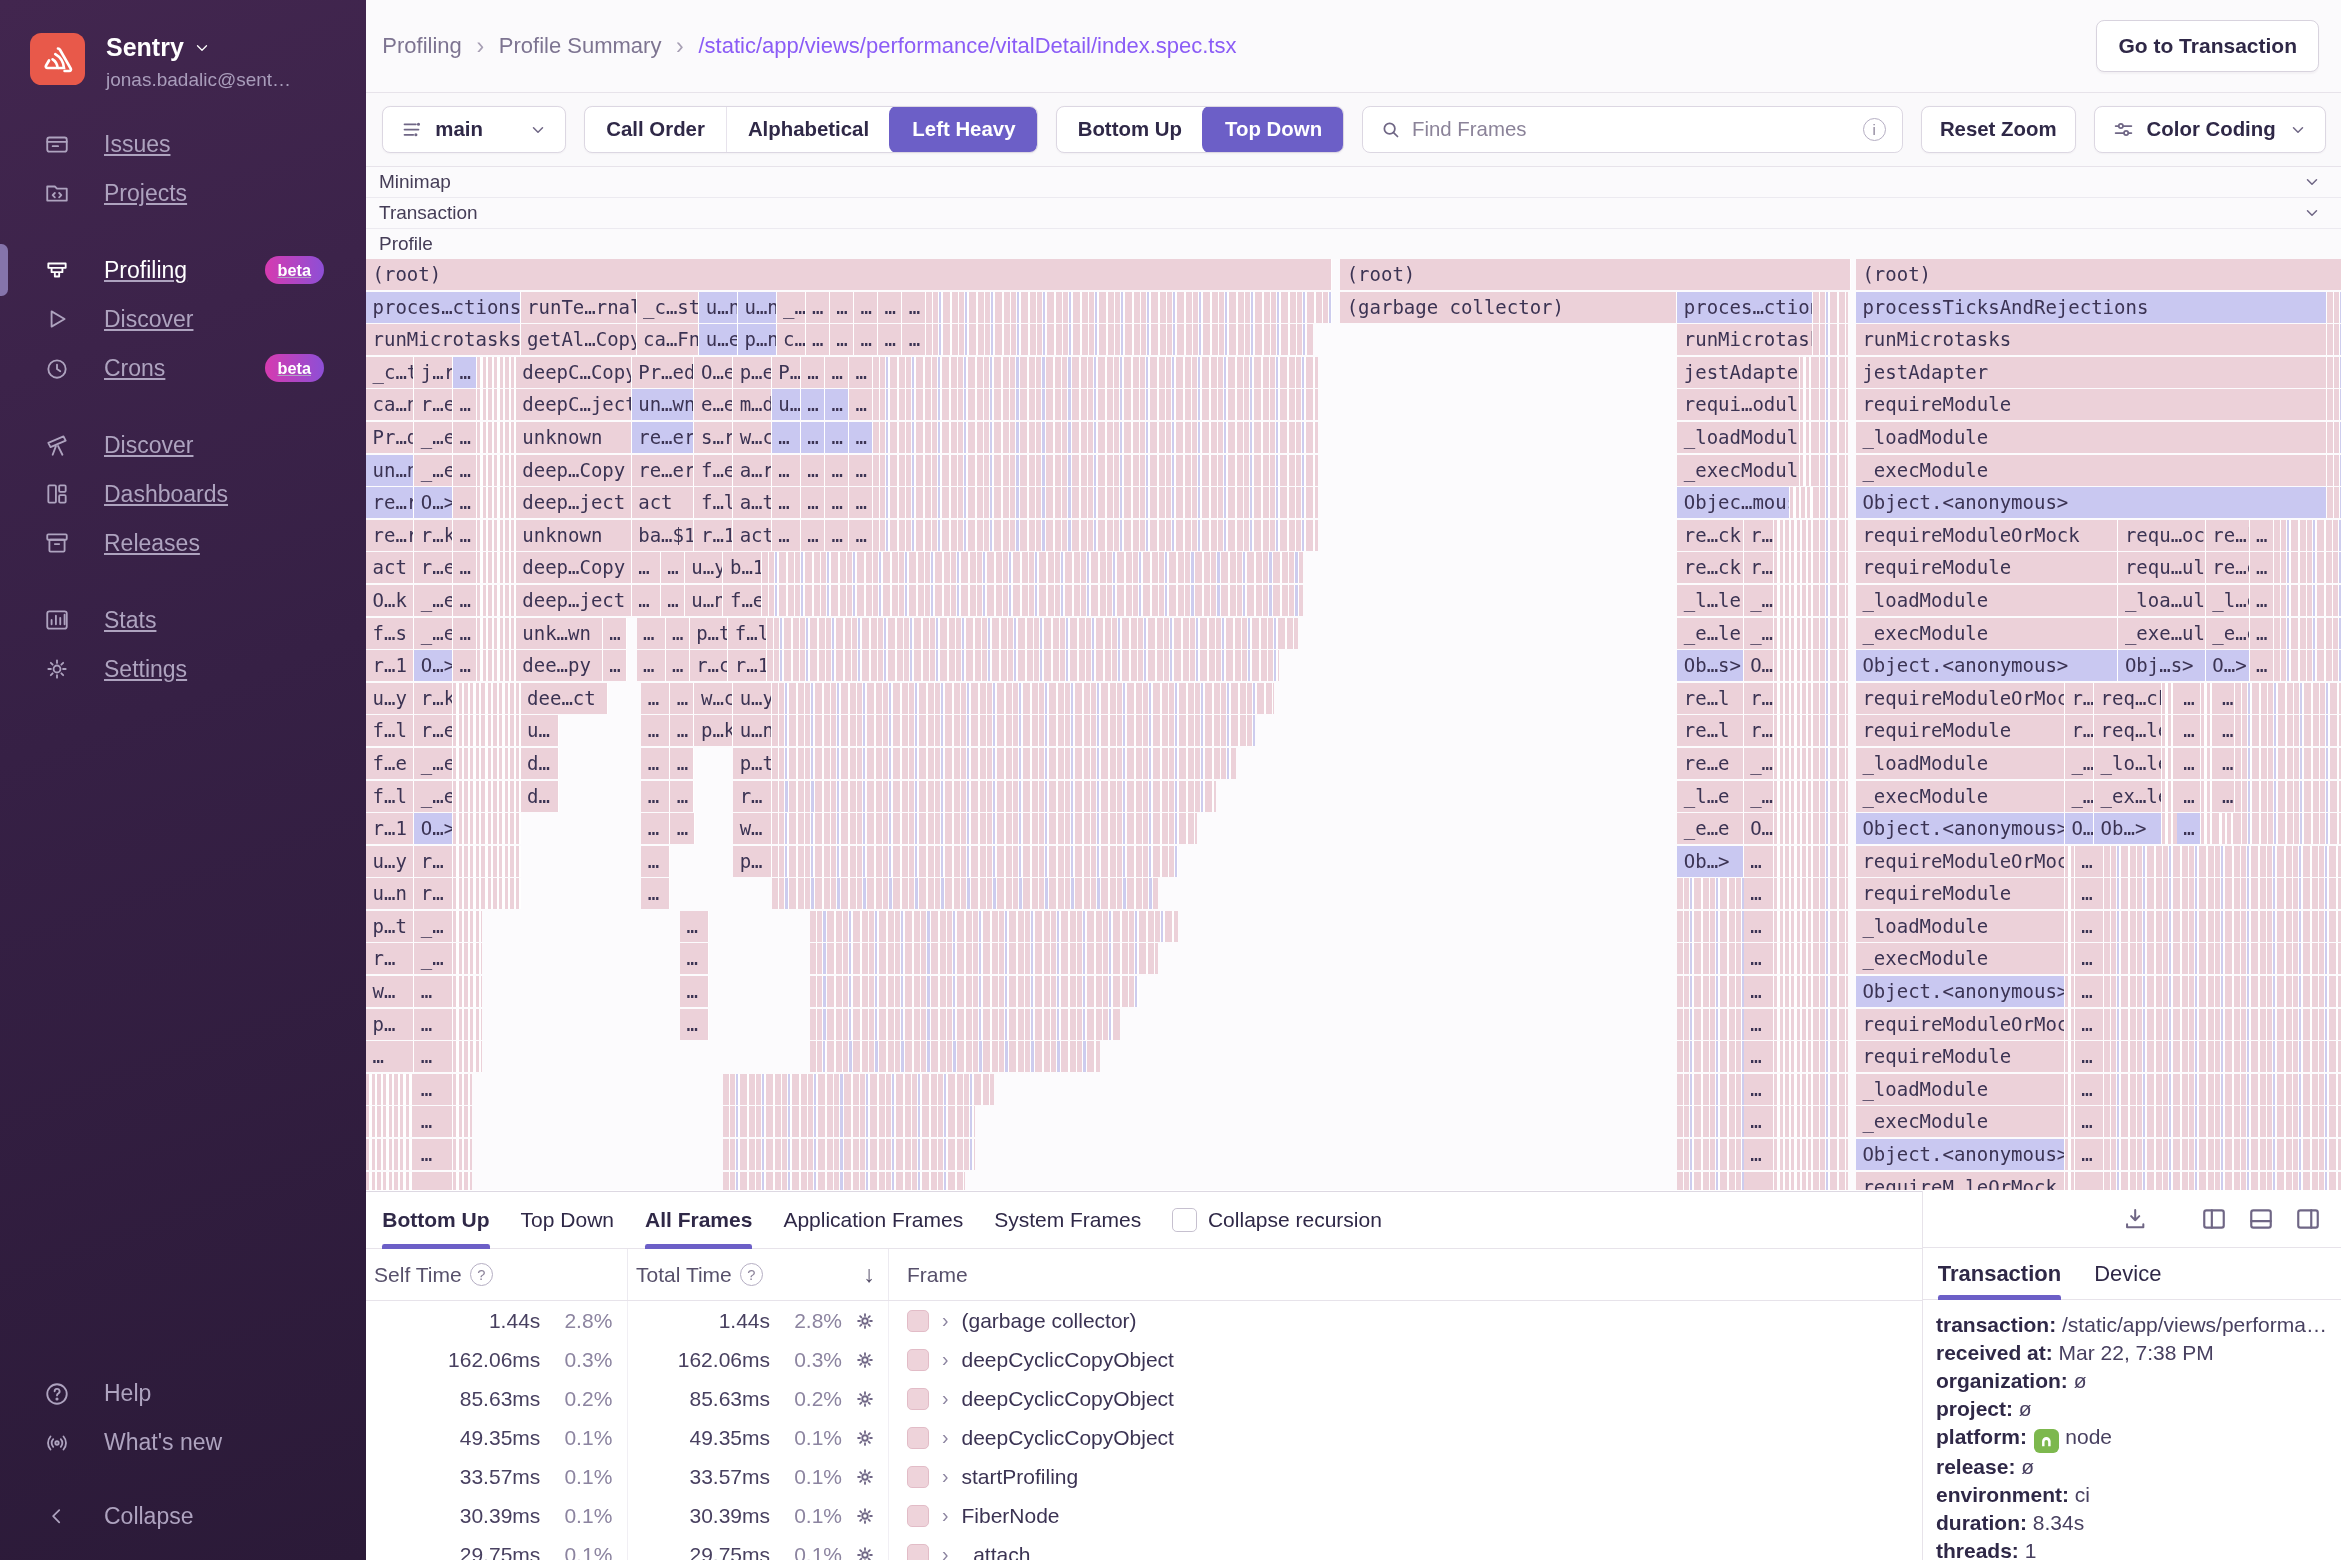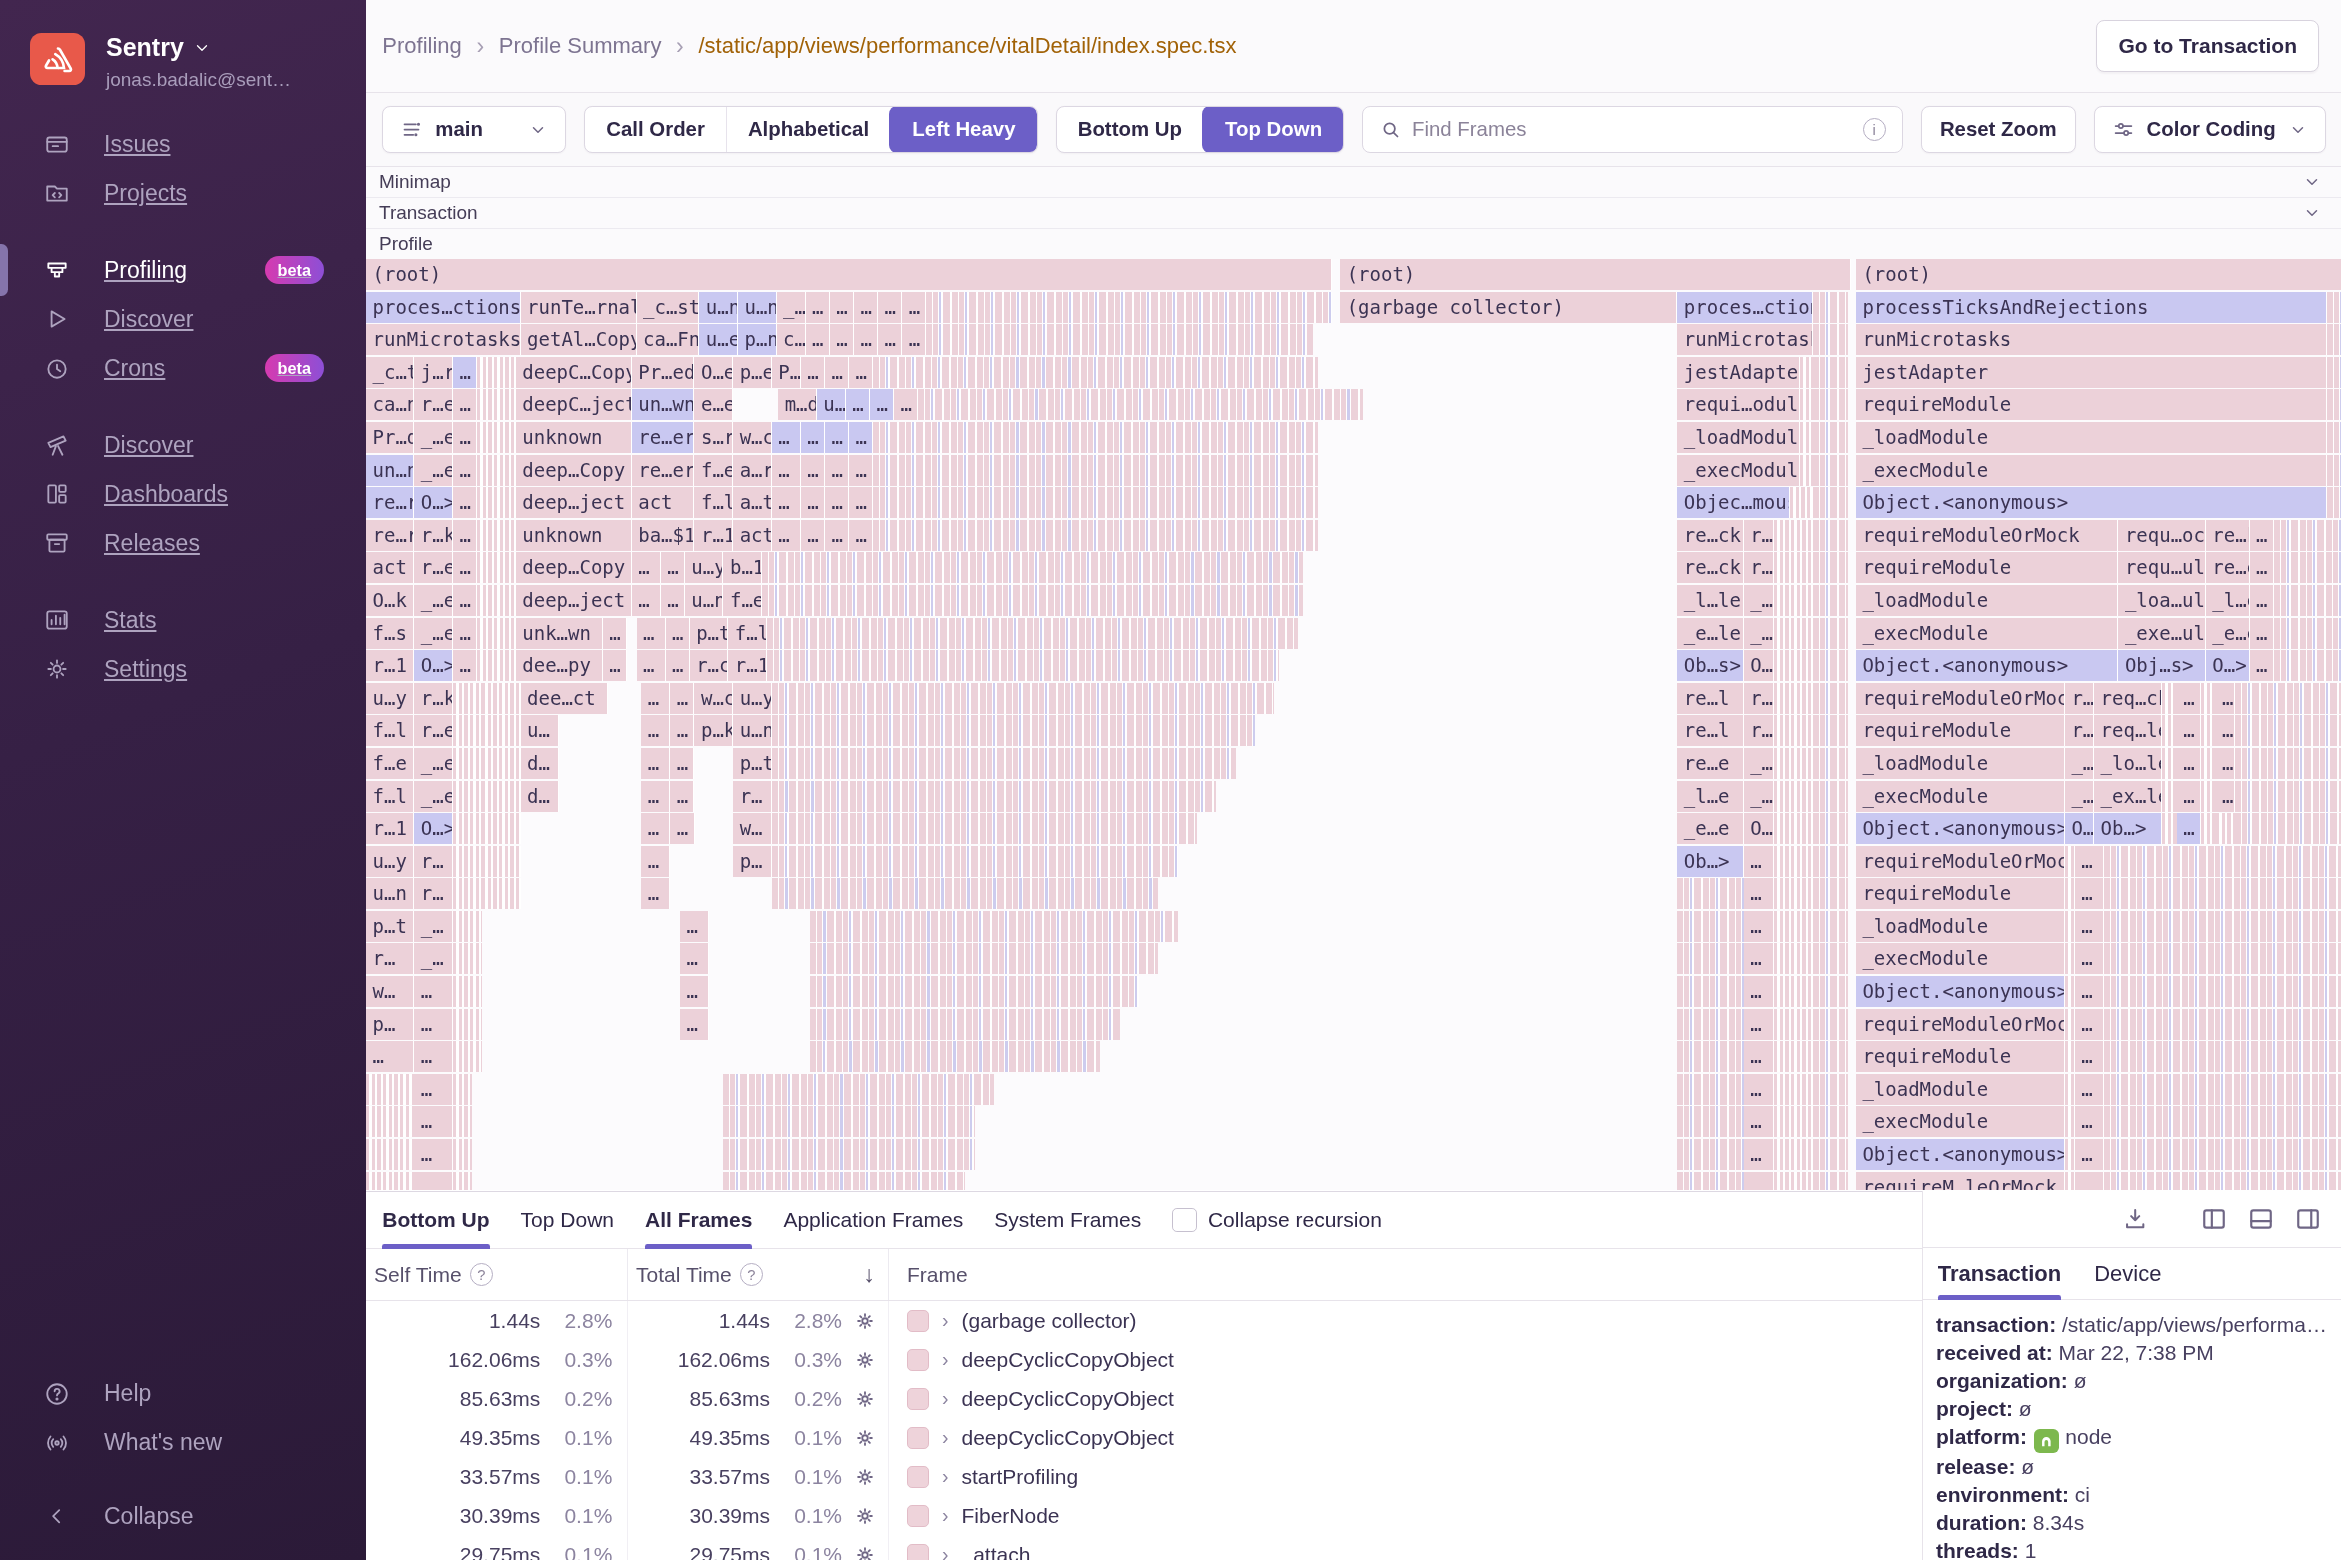--- a/index.html
+++ b/index.html
@@ -24,21 +24,21 @@
   .beta { margin-left:auto; font-size:16.3px; font-weight:bold; color:#fff; padding:4.1px 13px; border-radius:814px;
     background:linear-gradient(90deg,#d63bb0,#8d4fd6); }
   .side-foot { position:absolute; left:0; bottom:0; width:100%; padding-bottom:0; }
   svg.sic { stroke:#aea3bf; fill:none; stroke-width:1.7; stroke-linecap:round; stroke-linejoin:round; }
 
   
   #header { position:absolute; left:366px; top:0; right:0; height:93px; background:#fbfafc; border-bottom:0.8px solid #e7e3ea;
     display:flex; align-items:center; padding:0 23px 0 16.3px; }
   .crumb { font-size:22px; color:#7d7491; display:flex; align-items:center; gap:14.7px; }
   .crumb .sep { color:#a79fb4; font-size:23px; }
-  .crumb .last { color:#a16207; }
+  .crumb .last { color:#8b5cf6; }
   .go-btn { margin-left:auto; background:#fff; border:0.8px solid #d8d3de; border-radius:8.1px; padding:13px 21px;
     font-size:21px; font-weight:bold; color:#2f2847; box-shadow:0 1.6px 1.6px rgba(40,30,60,.04); cursor:pointer; }
 
   
   #toolbar { position:absolute; left:366px; top:93px; right:0; height:74px; background:#faf9fb; border-bottom:0.8px solid #e7e3ea;
     display:flex; align-items:center; padding:0 16.3px; gap:18px; }
   .tb-btn { height:47px; background:#fff; border:0.8px solid #dcd7e2; border-radius:8.1px; display:flex; align-items:center;
     font-size:20.4px; font-weight:bold; color:#2f2847; padding:0 18px; gap:13px; cursor:pointer; box-shadow:0 0.8px 1.6px rgba(40,30,60,.04); }
   #thread-btn { width:184px; }
   #thread-btn .chev { margin-left:auto; }
@@ -388,21 +388,21 @@
         <div class="fseg fseg-f" style="width: 46%;"></div>
       </div>
       <div class="frow">
         <div class="fseg fseg-p" style="width: 5%;">ca…n</div>
         <div class="fseg fseg-p" style="width: 4%;">r…e</div>
         <div class="fseg fseg-p" style="width: 2.5%;">…</div>
         <div class="fseg fseg-e" style="width: 4%;"></div>
         <div class="fseg fseg-p" style="width: 12%;">deepC…ject</div>
         <div class="fseg fseg-v" style="width: 6.5%;">un…wn</div>
         <div class="fseg fseg-p" style="width: 4%;">e…e</div>
-        <div class="fseg fseg-p" style="width: 4%; margin-left: 45px;">m…d</div>
+        <div class="fseg fseg-p" style="width: 4%;">m…d</div>
         <div class="fseg fseg-v" style="width: 3%;">u…</div>
         <div class="fseg fseg-v" style="width: 2.5%;">…</div>
         <div class="fseg fseg-v" style="width: 2.5%;">…</div>
         <div class="fseg fseg-p" style="width: 2.5%;">…</div>
         <div class="fseg fseg-f" style="width: 46%;"></div>
       </div>
       <div class="frow">
         <div class="fseg fseg-p" style="width: 5%;">Pr…d</div>
         <div class="fseg fseg-p" style="width: 4%;">_…e</div>
         <div class="fseg fseg-p" style="width: 2.5%;">…</div>

